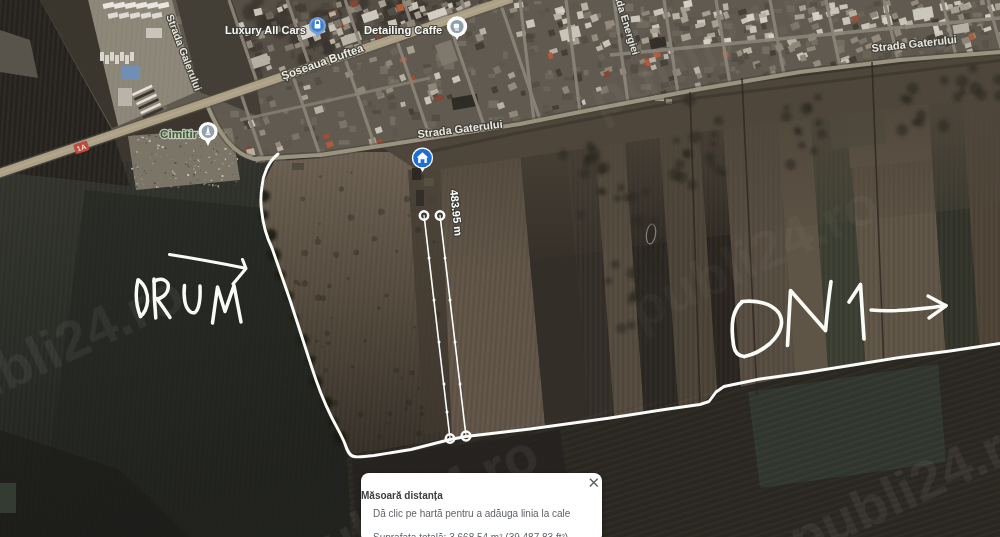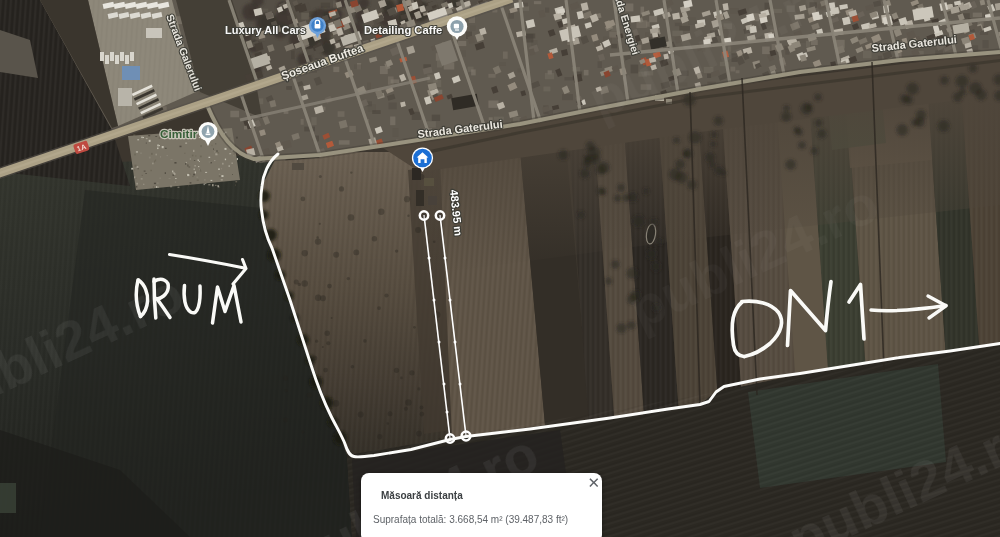--- a/index.html
+++ b/index.html
@@ -1,17 +1,17 @@
 <!DOCTYPE html>
 <html><head><meta charset="utf-8"><style>
 html,body{margin:0;padding:0;background:#202020;font-family:"Liberation Sans",sans-serif;}
 #map{position:relative;width:1000px;height:537px;overflow:hidden;}
 .panel{position:absolute;left:361px;top:473px;width:241px;height:70px;background:#fff;border-radius:8px;box-shadow:0 1px 4px rgba(0,0,0,.4);}
 .panel .x{position:absolute;right:2px;top:1px;font-size:15px;color:#5f6368;}
-.panel h1{margin:17px 0 0 20px;font-size:10px;font-weight:bold;color:#3c4043;}
+.panel h1{margin:17px 0 0 0;font-size:10px;font-weight:bold;color:#3c4043;}
 .panel p{margin:7px 0 0 12px;font-size:10px;color:#5f6368;}
 .panel p.tot{margin-top:13px;}
 </style></head><body>
 <div id="map">
 <svg width="1000" height="537" viewBox="0 0 1000 537" xmlns="http://www.w3.org/2000/svg">
 <defs>
 <linearGradient id="plotg" x1="0" y1="0" x2="0" y2="1">
           <stop offset="0" stop-color="#6b6052"></stop>
           <stop offset="0.45" stop-color="#564c3f"></stop>
           <stop offset="0.75" stop-color="#453d33"></stop>
@@ -1549,14 +1549,15 @@
 <text x="640" y="330" transform="rotate(-25 640 330)" opacity="0.55">publi24.ro</text>
 <text x="800" y="560" transform="rotate(-25 800 560)">publi24.ro</text>
 <text x="600" y="120" transform="rotate(-25 600 120)" opacity="0.5">publi24.ro</text>
 </g>
 </g>
 </svg>
 
 <div class="panel">
 <div class="x">✕</div>
 <h1>Măsoară distanța</h1>
+<p>Dă clic pe hartă pentru a adăuga linia la cale</p>
 <p class="tot">Suprafața totală: 3.668,54 m² (39.487,83 ft²)</p>
 </div>
 </div>
 </body></html>

